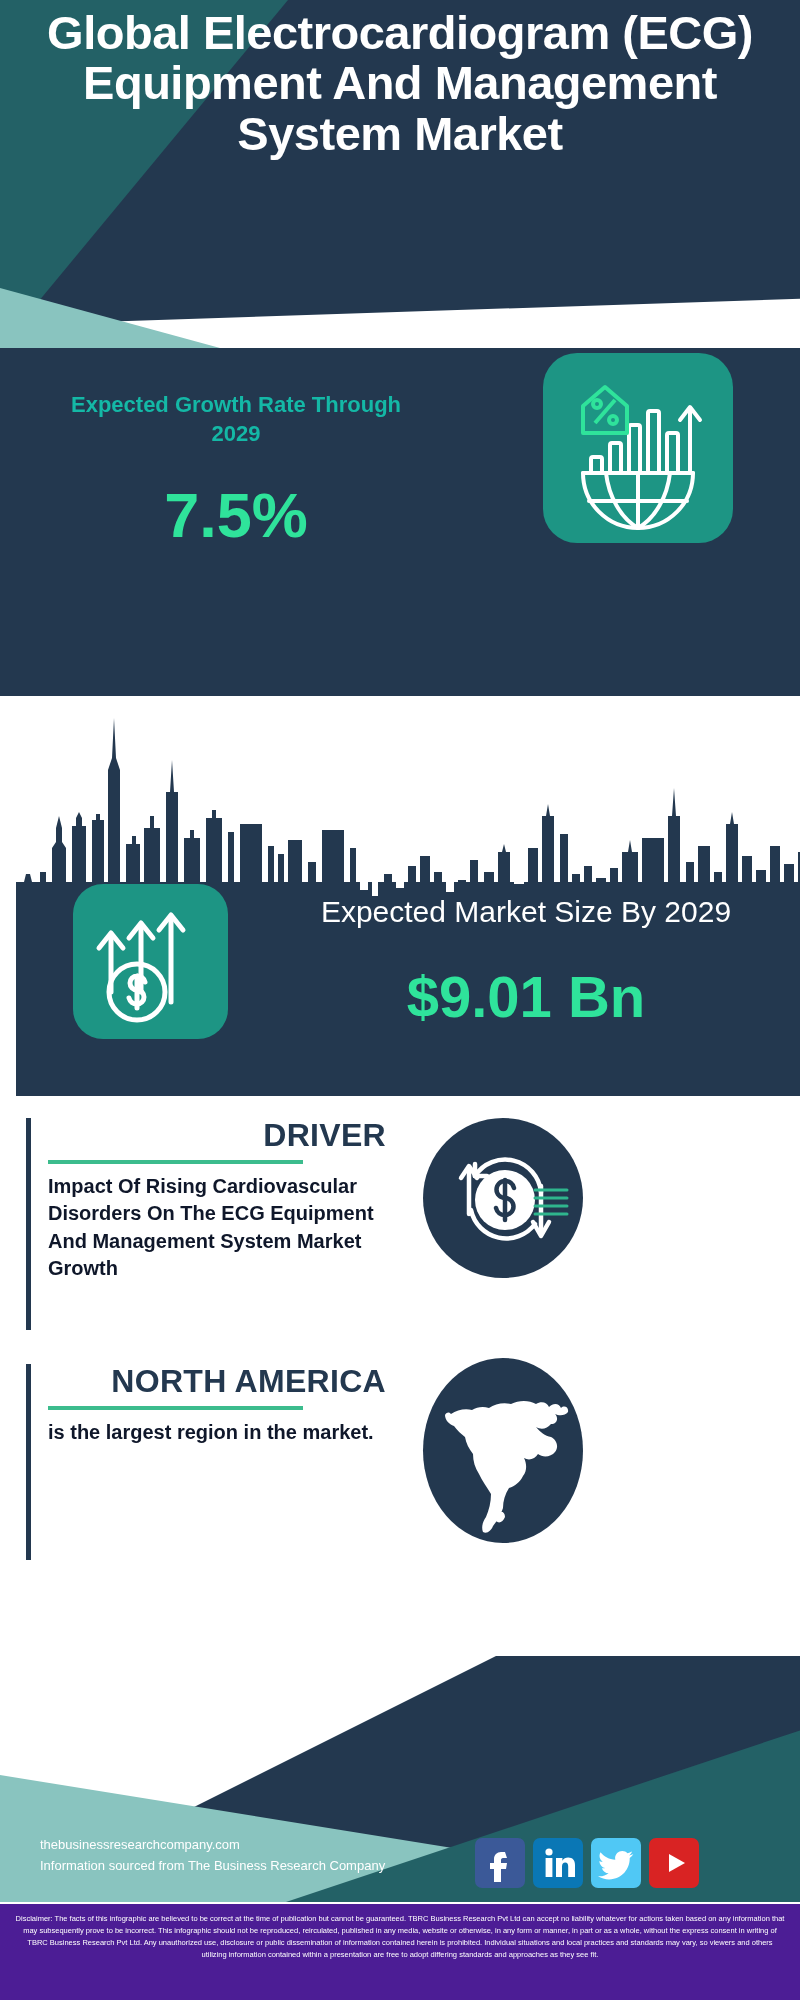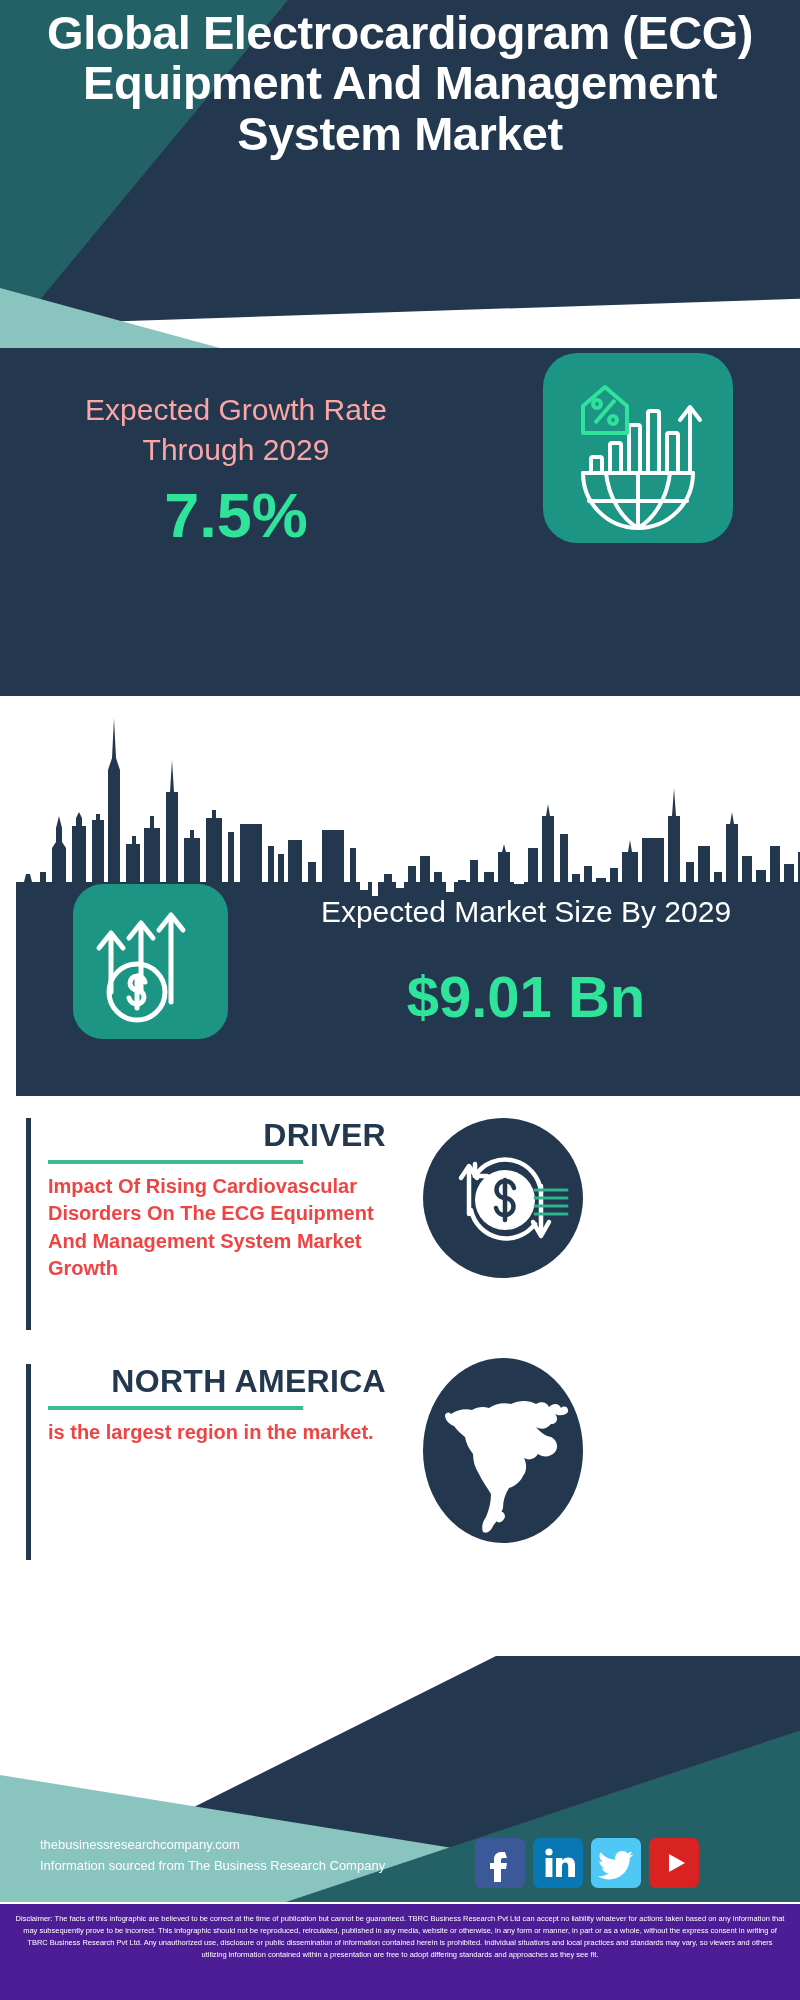--- a/index.html
+++ b/index.html
@@ -39,22 +39,22 @@
     clip-path: polygon(0 0, 0 100%, 100% 100%);
   }
 
   
   .growth {
     position: absolute; left: 0; top: 348px; width: 800px; height: 348px;
     background: #23384f;
   }
   .growth-label {
     position: absolute; left: 46px; top: 42px; width: 380px;
-    text-align: center; color: #fca5a5;
-    font-size: 30px; line-height: 1.33; font-weight: normal;
+    text-align: center; color: #14b8a6;
+    font-size: 22px; line-height: 1.33; font-weight: bold;
   }
   .growth-value {
     position: absolute; left: 46px; top: 136px; width: 380px;
     text-align: center; color: #2fe39b;
     font-size: 63px; font-weight: bold; line-height: 1;
   }
   .growth-icon {
     position: absolute; left: 543px; top: 5px;
     width: 190px; height: 190px; border-radius: 34px;
     background: #1d9584;
@@ -96,21 +96,21 @@
   }
   .block-inner { margin-left: 22px; }
   .block-title {
     color: #23384f; font-size: 32px; font-weight: bold;
     letter-spacing: 0.3px; line-height: 1.1; text-align: right;
   }
   .block-rule {
     height: 4px; background: #3cbc8d; margin: 7px 0 9px 0;
   }
   .block-body {
-    color: #ef4444; font-size: 20px; font-weight: bold; line-height: 1.36;
+    color: #0f172a; font-size: 20px; font-weight: bold; line-height: 1.36;
   }
   .circle-icon {
     position: absolute; border-radius: 50%; background: #23384f;
   }
 
   
   .bottom {
     position: absolute; left: 0; top: 1656px; width: 800px; height: 248px;
     overflow: hidden; background: #ffffff;
   }

